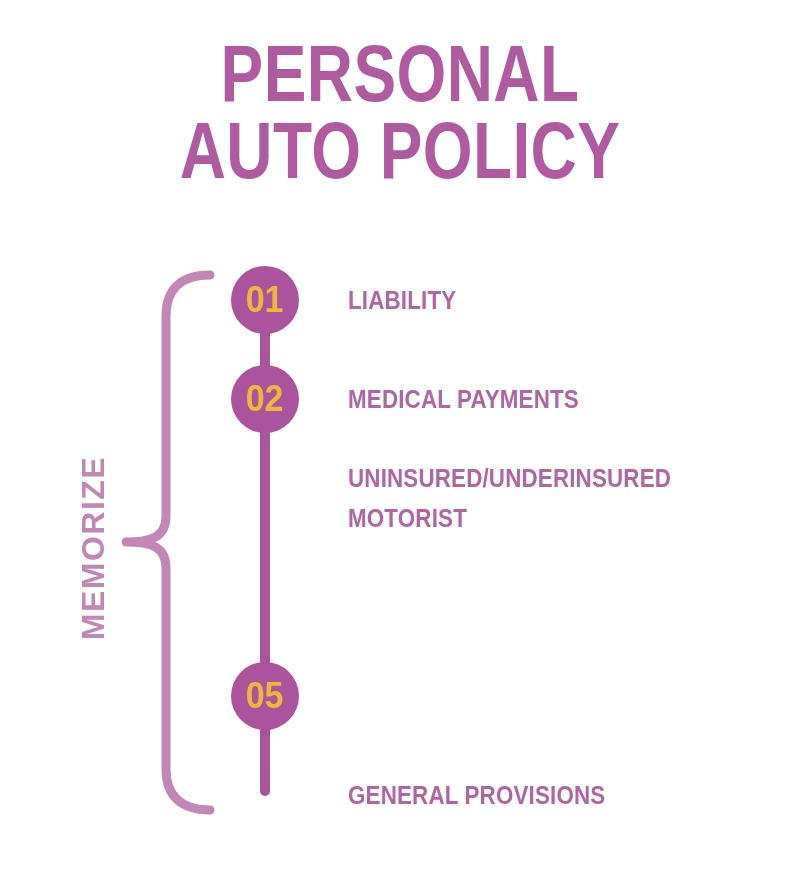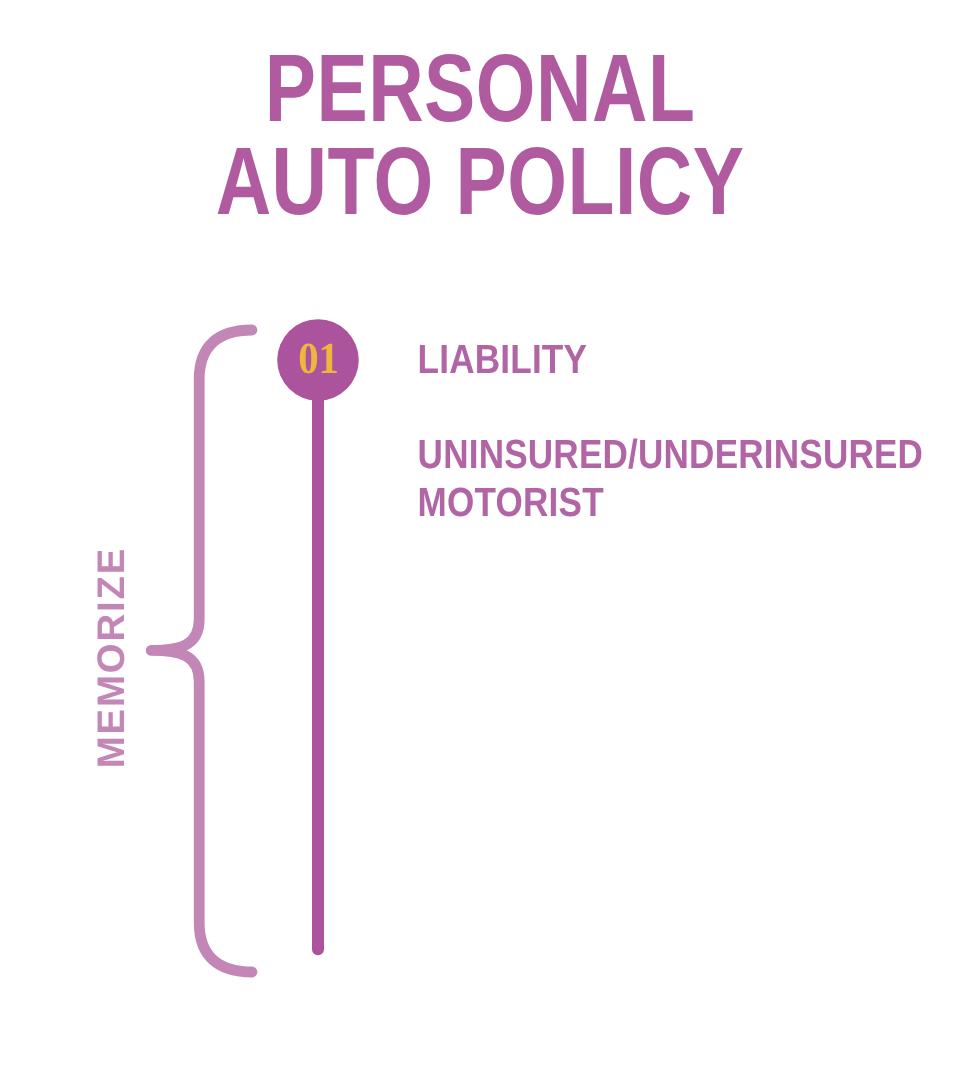--- a/index.html
+++ b/index.html
@@ -107,21 +107,21 @@
 
   .badge {
     position: absolute;
     left: 0;
     top: 0;
     width: 68px;
     height: 68px;
     border-radius: 50%;
     background: #ab539d;
     color: #f0b63c;
-    font-family: Liberation Serif, serif;
+    font-family: Liberation Sans, sans-serif;
     font-weight: 700;
     font-size: 37px;
     line-height: 68px;
     text-align: center;
     letter-spacing: 0px;
     box-sizing: border-box;
   }
   .badge i {
     font-style: normal;
     display: inline-block;
@@ -132,21 +132,21 @@
     position: absolute;
     left: 117px;
     top: 0;
     height: 68px;
     display: flex;
     flex-direction: column;
     justify-content: center;
     color: #b265a5;
     font-family: "Liberation Sans Narrow", "Liberation Sans", "DejaVu Sans Condensed", sans-serif;
     font-weight: 700;
-    font-size: 34px;
+    font-size: 26px;
     line-height: 40px;
     letter-spacing: 0.2px;
     white-space: nowrap;
   }
   .label .ln {
     display: block;
     transform: scaleX(0.86);
     transform-origin: left center;
   }
 </style>
@@ -173,31 +173,41 @@
   <div class="timeline">
     <div class="connector"></div>
 
     <div class="row">
       <div class="badge"><i>01</i></div>
       <div class="label">
         <span class="ln">LIABILITY</span>
       </div>
     </div>
 
+    <div class="row">
+      <div class="badge"><i>02</i></div>
+      <div class="label">
+        <span class="ln">MEDICAL PAYMENTS</span>
+      </div>
+    </div>
 
     <div class="row">
       <div class="label">
         <span class="ln">UNINSURED/UNDERINSURED</span>
         <span class="ln">MOTORIST</span>
       </div>
     </div>
 
     <div class="row">
     </div>
 
     <div class="row">
-    </div>
-
-    <div class="row">
+      <div class="badge"><i>05</i></div>
+    </div>
+
+    <div class="row">
+      <div class="label">
+        <span class="ln">GENERAL PROVISIONS</span>
+      </div>
     </div>
 
   </div>
 </div>
 
 </body></html>

